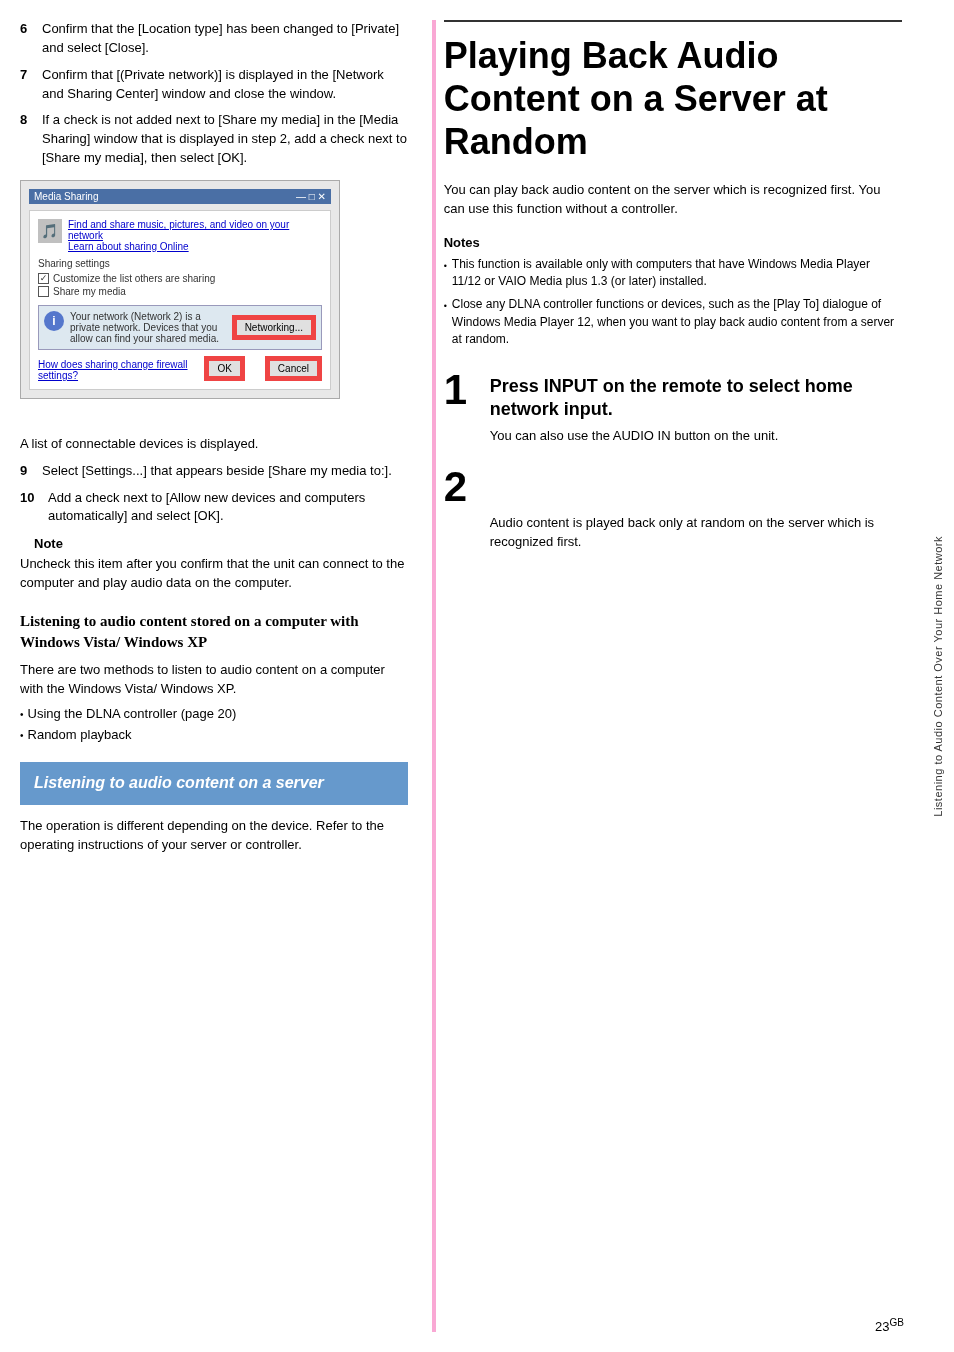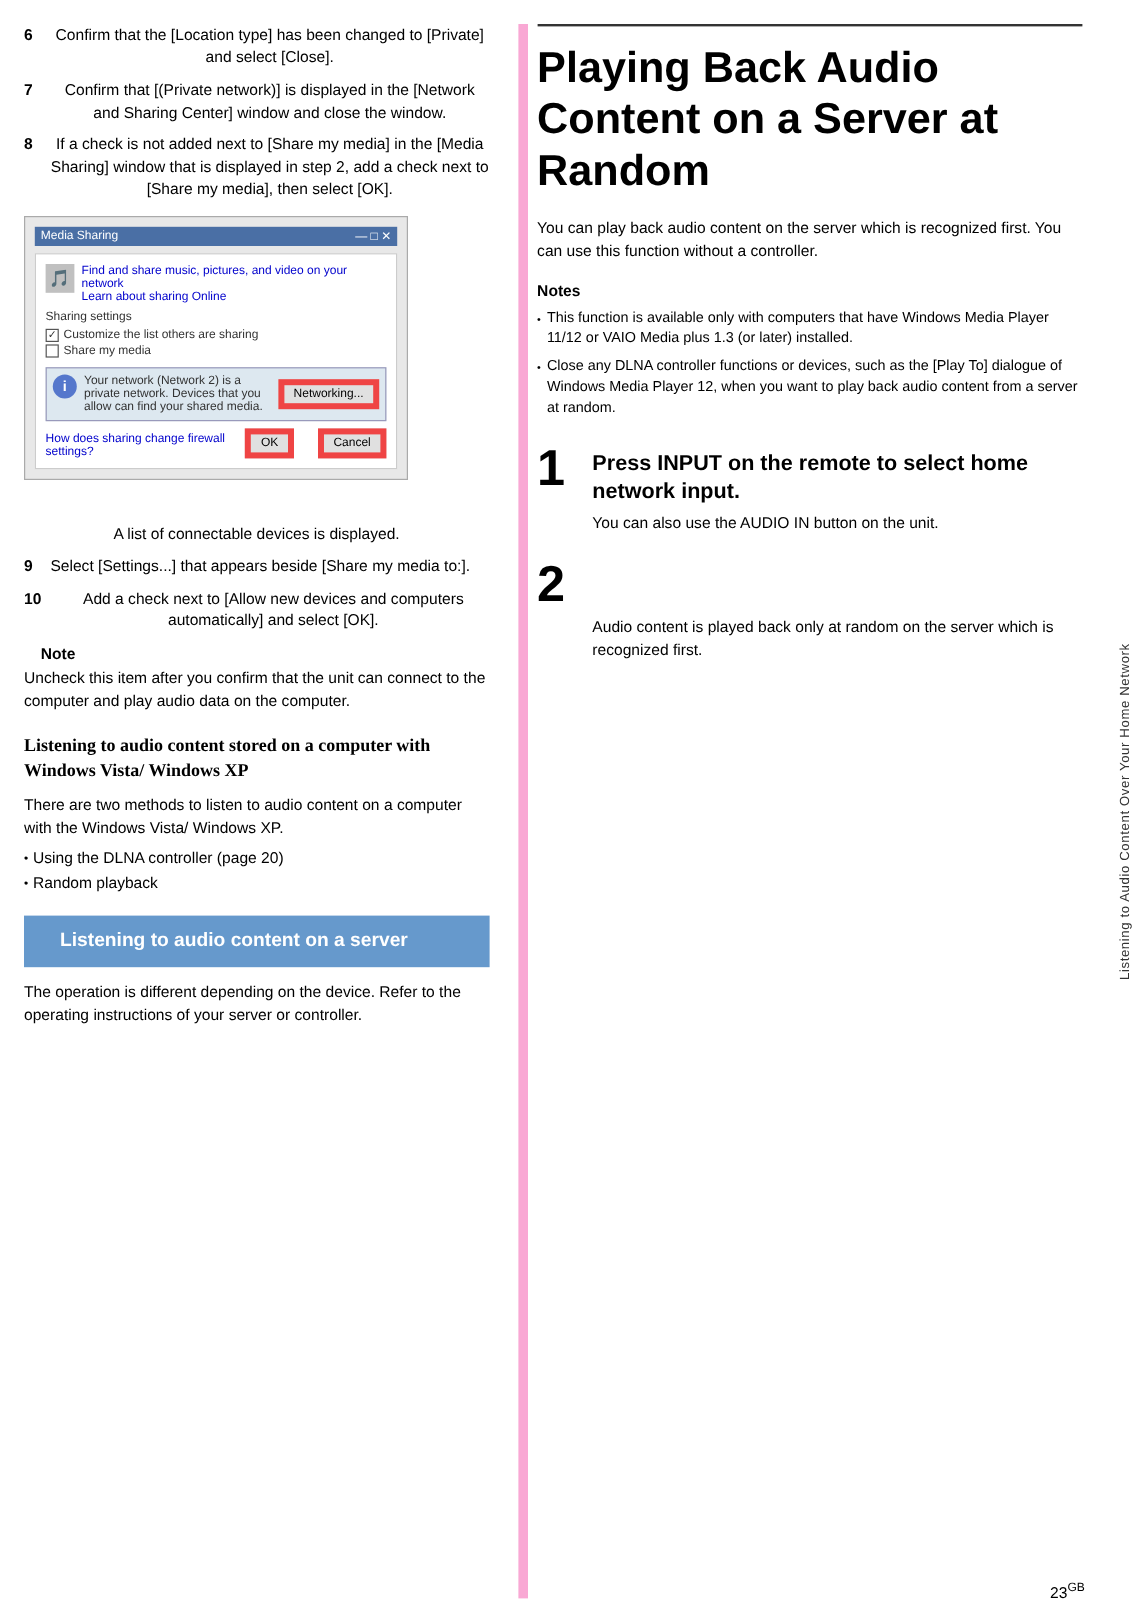--- a/index.html
+++ b/index.html
@@ -46,38 +46,37 @@
     }
     
     .left-col {
       width: 430px;
       padding-right: 24px;
     }
     
     .right-col {
       width: 492px;
       padding-left: 8px;
-      border-left: 8px solid #f9a8d4;
+      border-left: 4px solid #f9a8d4;
     }
     
     .step-item {
       display: flex;
       margin-bottom: 8px;
       line-height: 1.45;
     }
     .step-num {
       font-weight: bold;
       font-size: 13px;
       min-width: 18px;
       margin-right: 4px;
     }
     .step-text {
       font-size: 13px;
       line-height: 1.45;
-      text-align: center;
     }
     
     .screenshot-box {
       border: 1px solid #aaa;
       background: #e8e8e8;
       margin: 12px 0 12px 0;
       padding: 8px;
       width: 320px;
       min-height: 120px;
       font-size: 10px;
@@ -109,20 +108,21 @@
       background: #c0c0c0;
       margin-right: 6px;
       flex-shrink: 0;
       display: flex;
       align-items: center;
       justify-content: center;
       font-size: 14px;
     }
     .screenshot-link {
       color: #0000cc;
+      text-decoration: underline;
       font-size: 10px;
     }
     .screenshot-section {
       font-size: 10px;
       margin-bottom: 4px;
     }
     .screenshot-checkbox-row {
       display: flex;
       align-items: center;
       font-size: 10px;
@@ -214,22 +214,23 @@
     }
     .bullet-dot {
       margin-right: 4px;
       font-size: 10px;
       margin-top: 3px;
     }
     
     .highlight-box {
       background: #6699cc;
       color: white;
-      padding: 10px 30px;
+      padding: 10px 14px;
       margin: 18px 0 12px 0;
+      font-style: italic;
     }
     .highlight-box-title {
       font-size: 16px;
       font-weight: bold;
       line-height: 1.4;
     }
     
     .right-title {
       font-size: 36px;
       font-weight: bold;

